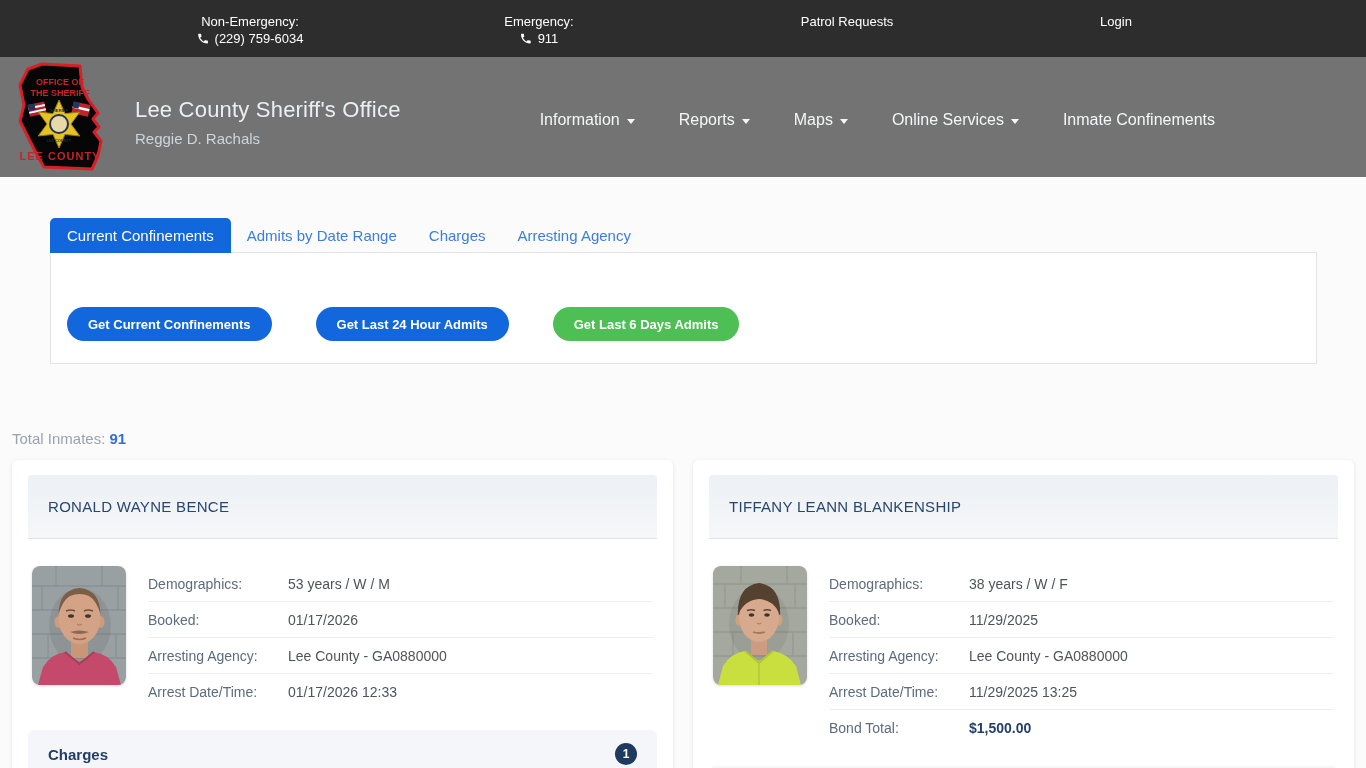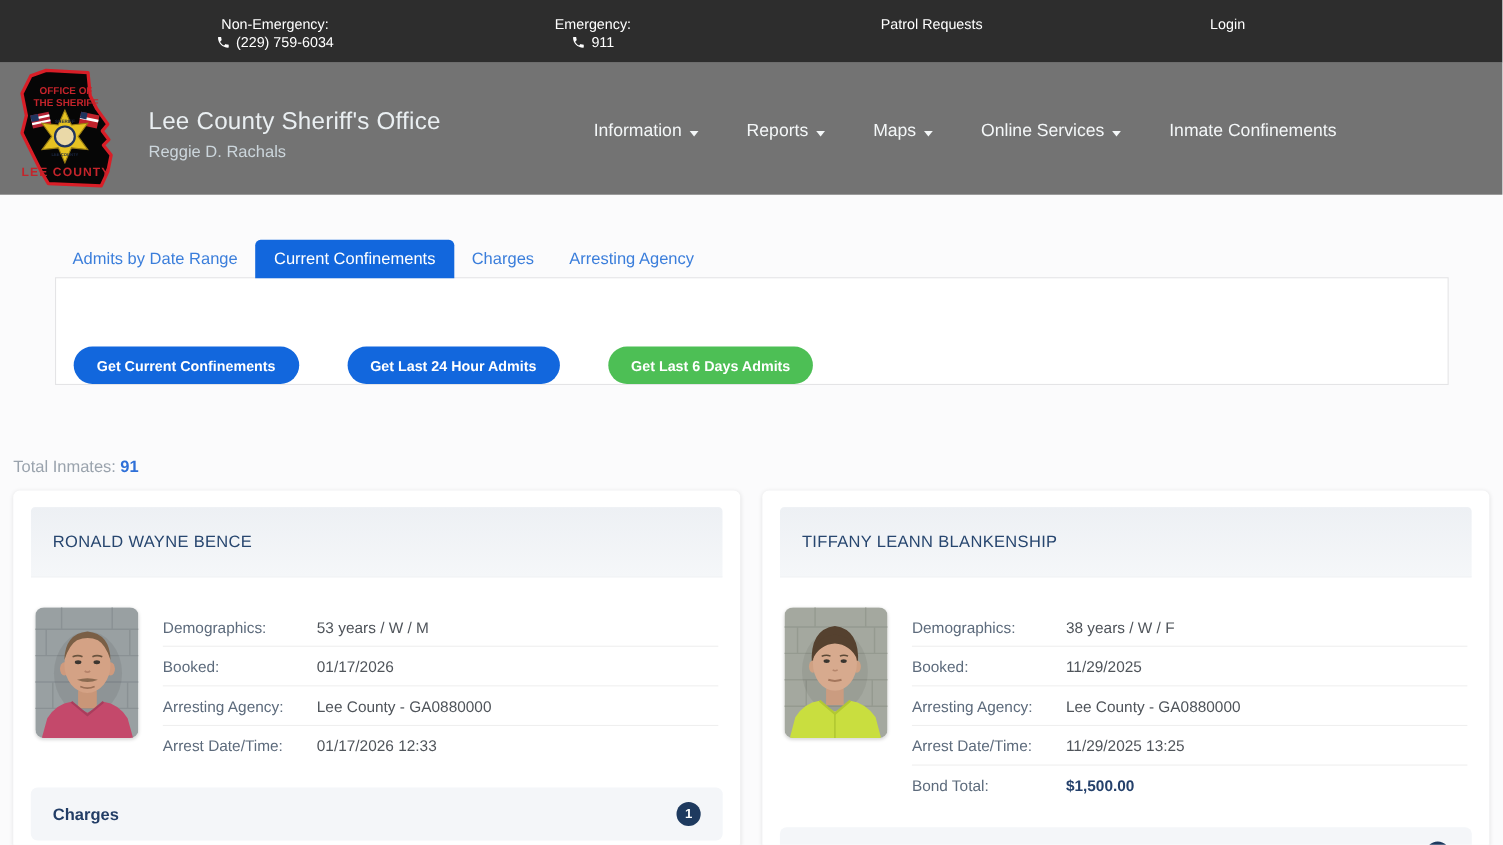--- a/index.html
+++ b/index.html
@@ -25,21 +25,21 @@
   .brand .sub { font-size:15px; color:#ccd6dc; margin-top:7px; }
   .nav { position:absolute; right:151px; top:54px; display:flex; align-items:center; gap:44px; }
   .nav .nav-item { color:#f4f7f8; font-size:16px; text-decoration:none; display:flex; align-items:center; gap:7px; cursor:pointer; white-space:nowrap; }
   .caret { width:0; height:0; border-left:4px solid transparent; border-right:4px solid transparent; border-top:5px solid #f4f7f8; display:inline-block; margin-top:2px; }
 
   
   .tabs { display:flex; align-items:flex-end; margin:41px 49px 0 50px; position:relative; z-index:2; }
   .tab { font-size:15px; padding:9px 16px; cursor:pointer; text-decoration:none; }
   .tab.active { background:#1267dd; color:#fff; border-radius:5px 5px 0 0; padding:9px 17px; }
   .tab.link { color:#3b7edb; }
-  .panel { margin:0 49px 0 50px; background:#fff; border:1px solid #e4e4e6; height:98px; padding:32px 0 0 16px; display:flex; align-items:flex-end; margin-top:-1px; }
+  .panel { margin:0 49px 0 50px; background:#fff; border:1px solid #e4e4e6; height:112px; padding:32px 0 0 16px; display:flex; align-items:center; margin-top:-1px; }
   .pill { border:none; cursor:pointer; height:34px; border-radius:17px; padding:0 21px; font-size:13px; font-weight:700; color:#fff; font-family:"Liberation Sans",sans-serif; margin-right:44px; }
   .pill.blue { background:#1267dd; }
   .pill.green { background:#4dbf55; }
 
   
   .total-line { margin:66px 0 0 12px; font-size:15px; color:#9aa3ad; }
   .total-line .num { color:#2e6fd8; font-weight:700; margin-left:4px; }
 
   
   .cards { display:flex; gap:20px; margin:13px 12px 0 12px; align-items:flex-start; }
@@ -134,22 +134,22 @@
         <span>Online Services</span>
         <span class="caret"></span>
       </a>
     <a class="nav-item">
         <span>Inmate Confinements</span>
       </a>
   </div>
 </div>
 
 <div class="tabs">
+  <a class="tab active">Current Confinements</a>
   <a class="tab link">Admits by Date Range</a>
-  <a class="tab active">Current Confinements</a>
   <a class="tab link">Charges</a>
   <a class="tab link">Arresting Agency</a>
 </div>
 
 <div class="panel">
   <button class="pill blue">Get Current Confinements</button>
   <button class="pill blue">Get Last 24 Hour Admits</button>
   <button class="pill green">Get Last 6 Days Admits</button>
 </div>
 

